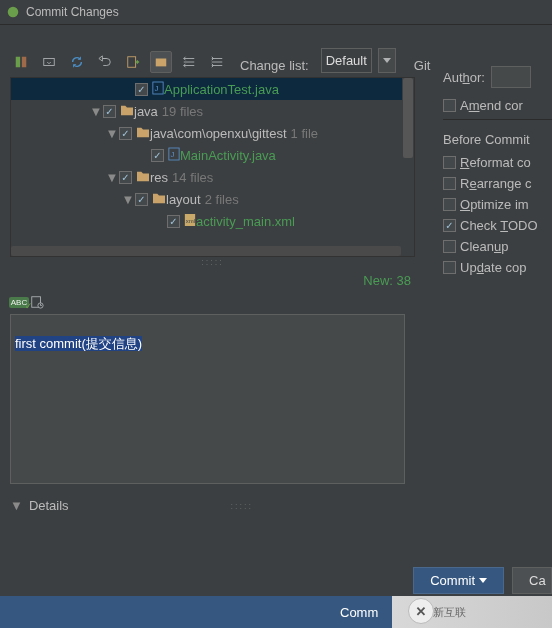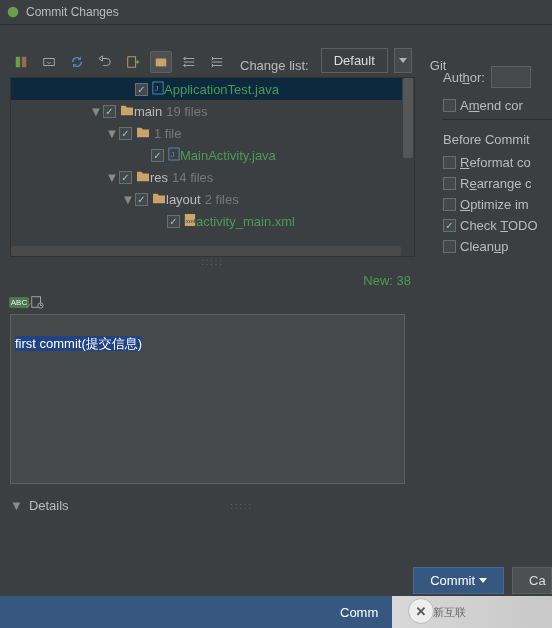--- a/index.html
+++ b/index.html
@@ -10,21 +10,21 @@
 .titlebar-text { color: #bbb; font-size: 12px; }
 
 .content { padding: 8px 10px 0 10px; }
 
 .toolbar { display: flex; align-items: flex-end; height: 40px; gap: 6px; }
 .icon-btn { width: 22px; height: 22px; display: flex; align-items: center; justify-content: center; cursor: pointer; color: #afb1b3; }
 .icon-btn.active { border: 1px solid #5e6060; background: #4c5052; border-radius: 2px; }
 .icon-btn svg { width: 14px; height: 14px; }
 
 .changelist-label { color: #bbb; margin-left: 6px; }
-.dropdown { border: 1px solid #5e6060; padding: 4px 12px; color: #ddd; background: #3c3f41; margin-left: 6px; display: flex; align-items: center; gap: 4px; }
+.dropdown { border: 1px solid #5e6060; padding: 4px 4px; color: #ddd; background: #3c3f41; margin-left: 6px; display: flex; align-items: center; gap: 4px; }
 .dropdown-arrow { border: 1px solid #5e6060; padding: 4px 4px; background: #45494a; width: 18px; height: 25px; display:flex; align-items:center; justify-content:center; }
 
 .vcs-label { margin-left: 12px; color: #bbb; }
 
 .tree-area { margin-top: 4px; height: 180px; overflow: hidden; position: relative; border: 1px solid #323232; background: #3c3f41; }
 .tree-row { display: flex; align-items: center; height: 22px; padding-left: 0; white-space: nowrap; }
 .tree-row.selected { background: #0d293e; }
 .indent { display: inline-block; }
 .arrow { width: 14px; text-align: center; color: #8a8a8a; cursor: pointer; display:inline-block; }
 .chk { width: 13px; height: 13px; border: 1px solid #6e6e6e; background: #43494a; display: inline-flex; align-items:center; justify-content:center; margin-right: 4px; color: #a0c0d8; font-size: 10px; }
@@ -156,30 +156,31 @@
               </svg></span> 
             <span class="file-new">ApplicationTest.java</span>
           </div>
           <div class="tree-row">
             <span class="indent" style="width:78px"></span>
             <span class="arrow">▼</span>
             <span class="chk checked"></span>
             <span><svg width="14" height="12" viewBox="0 0 16 14">
                 <path d="M1 2h5l2 2h7v9H1z" fill="#c9a36a"></path>
               </svg></span> 
-            <span class="">main</span>
+            <span class="">java</span>
             <span class="path-suffix">19 files</span>
           </div>
           <div class="tree-row">
             <span class="indent" style="width:94px"></span>
             <span class="arrow">▼</span>
             <span class="chk checked"></span>
             <span><svg width="14" height="12" viewBox="0 0 16 14">
                 <path d="M1 2h5l2 2h7v9H1z" fill="#c9a36a"></path>
               </svg></span> 
+            <span class="">java\com\openxu\gittest</span>
             <span class="path-suffix">1 file</span>
           </div>
           <div class="tree-row">
             <span class="indent" style="width:126px"></span>
             <span class="arrow"></span>
             <span class="chk checked"></span>
             <span><svg width="12" height="14" viewBox="0 0 14 16">
                 <rect x="1" y="1" width="12" height="14" fill="none" stroke="#5a8fc9"></rect>
                 <text x="3" y="12" font-size="9" fill="#5a8fc9">J</text>
               </svg></span> 
@@ -275,20 +276,24 @@
         <span><span class="u">O</span>ptimize im</span>
       </div>
       <div class="option-row">
         <span class="chk checked"></span>
         <span>Check <span class="u">T</span>ODO</span>
       </div>
       <div class="option-row">
         <span class="chk "></span>
         <span>Clean<span class="u">u</span>p</span>
       </div>
+      <div class="option-row">
+        <span class="chk "></span>
+        <span>Up<span class="u">d</span>ate cop</span>
+      </div>
     </div>
 </div>
 
 <div class="bottom-buttons">
   <button class="btn btn-primary">
       <span>Commit</span>
       <svg width="8" height="5" viewBox="0 0 8 5">
         <path d="M0 0l4 5 4-5z" fill="#fff"></path>
       </svg>
     </button>

